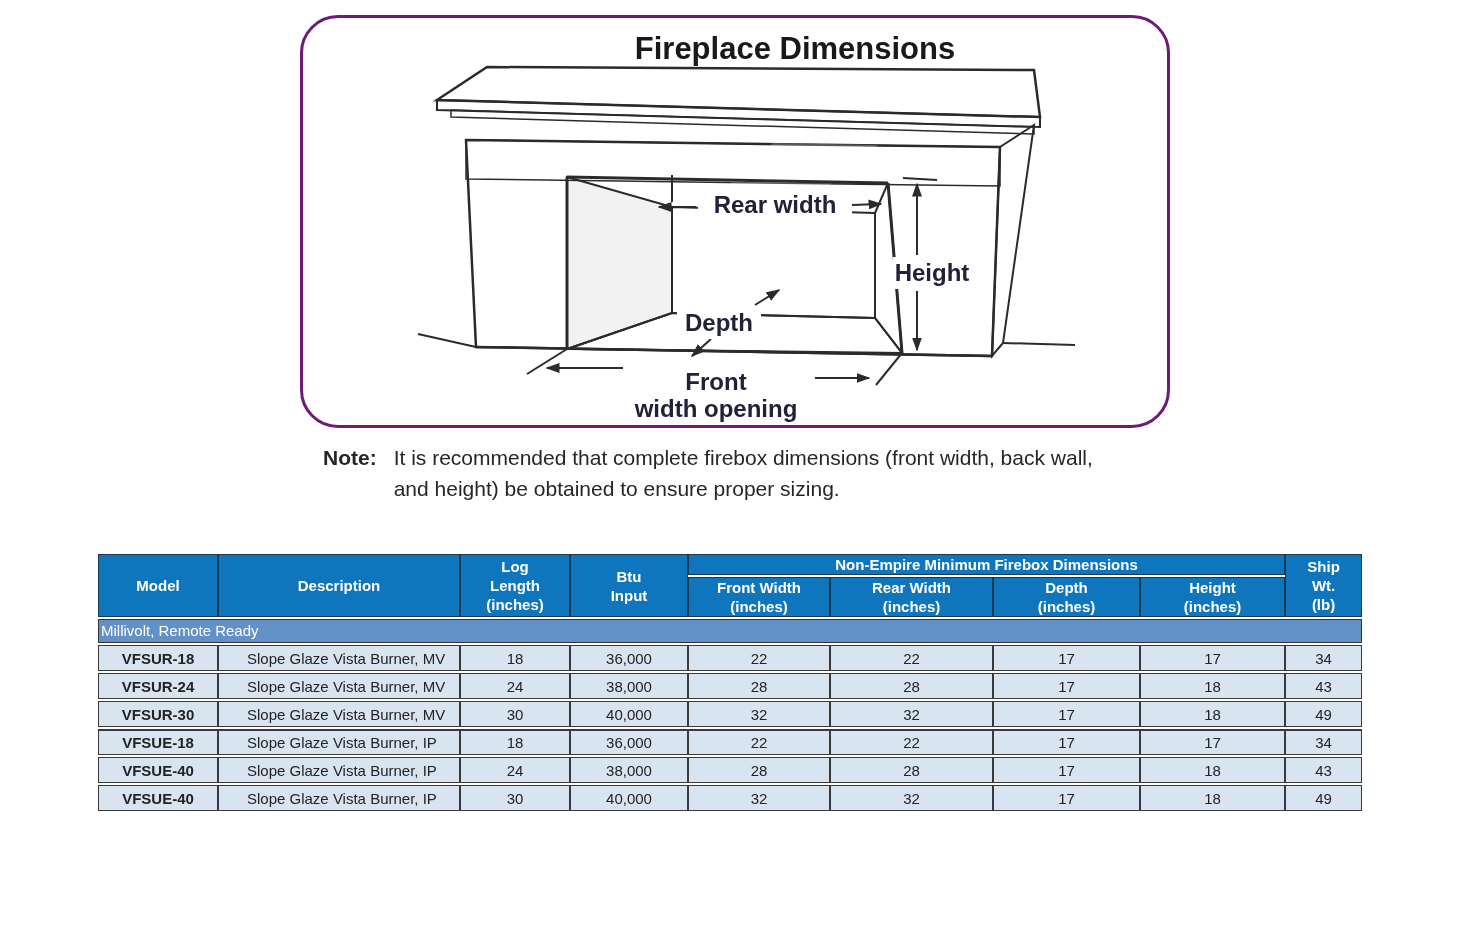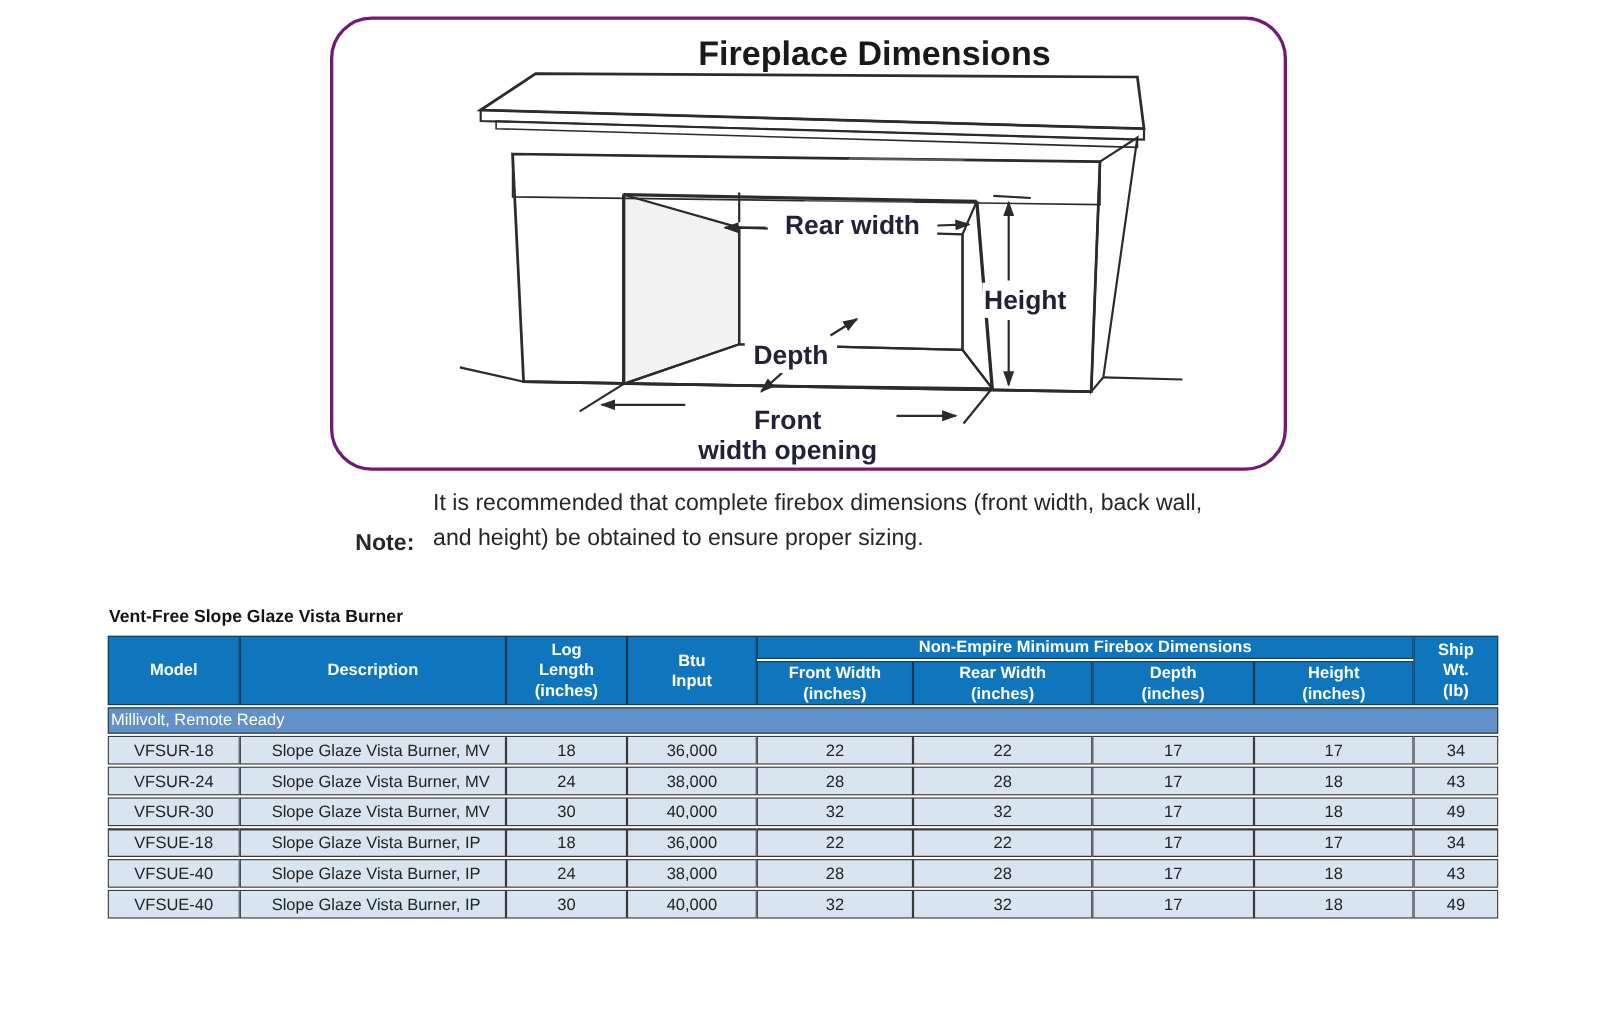--- a/index.html
+++ b/index.html
@@ -33,21 +33,21 @@
   .note {
     position: absolute;
     left: 323px;
     top: 442px;
     display: flex;
     gap: 17px;
     font-size: 21px;
     line-height: 31px;
     color: #262626;
   }
-  .note-label { font-weight: bold; white-space: nowrap; margin-top: 36px; }
+  .note-label { font-weight: bold; white-space: nowrap; }
   .note-text { width: 730px; }
 
   
   .table-section { position: absolute; left: 98px; top: 552px; width: 1264px; }
   .table-title {
     font-size: 16px;
     font-weight: bold;
     color: #141414;
     margin: 0 0 6px 1px;
   }
@@ -83,21 +83,21 @@
     border-color: #343434;
   }
   tbody.rows td {
     background: #D9E4F1;
     color: #232323;
     font-size: 15px;
     text-align: center;
     height: 26px;
     padding: 2px 0;
   }
-  tbody.rows td.cell-model { font-weight: normal; }
+  tbody.rows td.cell-model { font-weight: bold; }
   tbody.rows td.cell-desc { text-align: left; padding-left: 28px; }
   tbody.rows tr.group-start td { border-top-width: 2px; }
 </style>
 </head>
 <body>
 
 <div class="page">
 
   <div class="diagram-panel">
     <svg viewBox="0 0 864 407">
@@ -184,21 +184,20 @@
       </g>
     </svg>
   </div>
 
   <div class="note">
     <span class="note-label">Note:</span>
     <span class="note-text">It is recommended that complete firebox dimensions (front width, back wall, and height) be obtained to ensure proper sizing.</span>
   </div>
 
   <div class="table-section">
-    <div class="table-title">Vent-Free Slope Glaze Vista Burner</div>
     <table class="spec">
       <colgroup>
         <col style="width:120px">
           <col style="width:242px">
           <col style="width:110px">
           <col style="width:118px">
         <col style="width:142px">
           <col style="width:163px">
           <col style="width:147px">
           <col style="width:145px">

